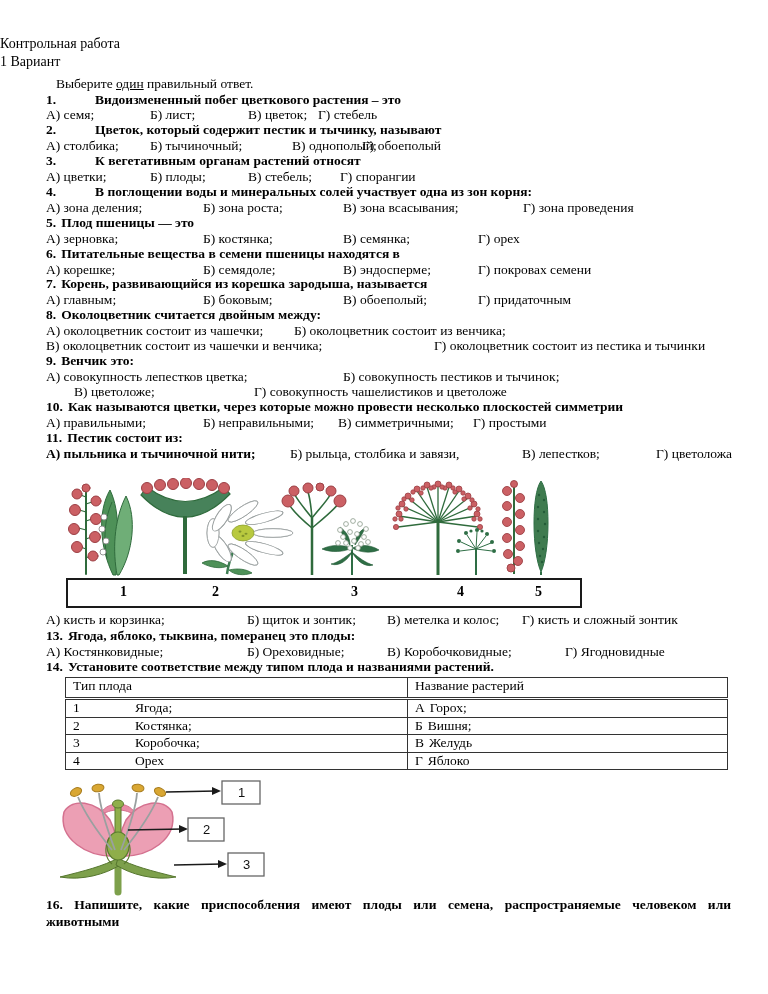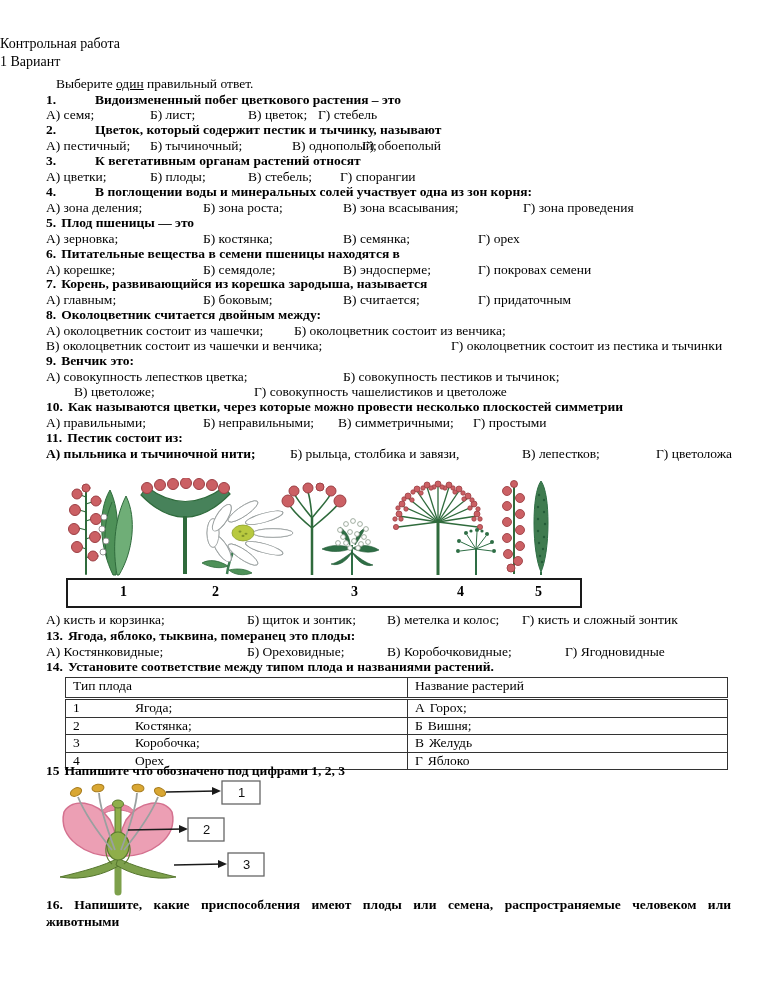--- a/index.html
+++ b/index.html
@@ -379,21 +379,21 @@
 
 <div class="qhead tab" style="top: 92px;"><span class="qnum">1.</span><span>Видоизмененный побег цветкового растения – это</span></div>
     <div class="optrow" style="top: 107px;">
       <span class="opt" style="left: 46px;">А) семя;</span>
       <span class="opt" style="left: 150px;">Б) лист;</span>
       <span class="opt" style="left: 248px;">В) цветок;</span>
       <span class="opt" style="left: 318px;">Г) стебель</span>
     </div>
     <div class="qhead tab" style="top: 122px;"><span class="qnum">2.</span><span>Цветок, который содержит пестик и тычинку, называют</span></div>
     <div class="optrow" style="top: 138px;">
-      <span class="opt" style="left: 46px;">А) пестичный;</span>
+      <span class="opt" style="left: 46px;">А) столбика;</span>
       <span class="opt" style="left: 150px;">Б) тычиночный;</span>
       <span class="opt" style="left: 292px;">В) однополый;</span>
       <span class="opt" style="left: 362px;">Г) обоеполый</span>
     </div>
     <div class="qhead tab" style="top: 153px;"><span class="qnum">3.</span><span>К вегетативным органам растений относят</span></div>
     <div class="optrow" style="top: 169px;">
       <span class="opt" style="left: 46px;">А) цветки;</span>
       <span class="opt" style="left: 150px;">Б) плоды;</span>
       <span class="opt" style="left: 248px;">В) стебель;</span>
       <span class="opt" style="left: 340px;">Г) спорангии</span>
@@ -416,31 +416,31 @@
     <div class="optrow" style="top: 262px;">
       <span class="opt" style="left: 46px;">А) корешке;</span>
       <span class="opt" style="left: 203px;">Б) семядоле;</span>
       <span class="opt" style="left: 343px;">В) эндосперме;</span>
       <span class="opt" style="left: 478px;">Г) покровах семени</span>
     </div>
     <div class="qhead" style="top: 276px;"><span class="qnum">7.</span><span>Корень, развивающийся из корешка зародыша, называется</span></div>
     <div class="optrow" style="top: 292px;">
       <span class="opt" style="left: 46px;">А) главным;</span>
       <span class="opt" style="left: 203px;">Б) боковым;</span>
-      <span class="opt" style="left: 343px;">В) считается;</span>
+      <span class="opt" style="left: 343px;">В) обоеполый;</span>
       <span class="opt" style="left: 478px;">Г) придаточным</span>
     </div>
     <div class="qhead" style="top: 307px;"><span class="qnum">8.</span><span>Околоцветник считается двойным между:</span></div>
     <div class="optrow" style="top: 323px;">
       <span class="opt" style="left: 46px;">А) околоцветник состоит из чашечки;</span>
       <span class="opt" style="left: 294px;">Б) околоцветник состоит из венчика;</span>
     </div>
     <div class="optrow" style="top: 338px;">
       <span class="opt" style="left: 46px;">В) околоцветник состоит из чашечки и венчика;</span>
-      <span class="opt" style="left: 451px; text-align: center;">Г) околоцветник состоит из пестика и тычинки</span>
+      <span class="opt" style="left: 434px; text-align: center;">Г) околоцветник состоит из пестика и тычинки</span>
     </div>
     <div class="qhead" style="top: 353px;"><span class="qnum">9.</span><span>Венчик это:</span></div>
     <div class="optrow" style="top: 369px;">
       <span class="opt" style="left: 46px;">А) совокупность лепестков цветка;</span>
       <span class="opt" style="left: 343px;">Б) совокупность пестиков и тычинок;</span>
     </div>
     <div class="optrow" style="top: 384px;">
       <span class="opt" style="left: 74px;">В) цветоложе;</span>
       <span class="opt" style="left: 254px;">Г) совокупность чашелистиков  и цветоложе</span>
     </div>
@@ -465,14 +465,13 @@
       <span class="opt" style="left: 522px;">Г) кисть и сложный зонтик</span>
     </div>
     <div class="qhead" style="top: 628px;"><span class="qnum">13.</span><span>Ягода, яблоко, тыквина, померанец это плоды:</span></div>
     <div class="optrow" style="top: 644px;">
       <span class="opt" style="left: 46px;">А) Костянковидные;</span>
       <span class="opt" style="left: 247px;">Б) Ореховидные;</span>
       <span class="opt" style="left: 387px;">В) Коробочковидные;</span>
       <span class="opt" style="left: 565px;">Г) Ягодновидные</span>
     </div>
     <div class="qhead" style="top: 659px;"><span class="qnum">14.</span><span>Установите соответствие между типом плода и названиями растений.</span></div>
-    <div class="qhead" style="top: 763px;"><span class="qnum">15</span><span>Напишите что обозначено под цифрами 1, 2, 3</span></div>
   </div>
 
 </body></html>

